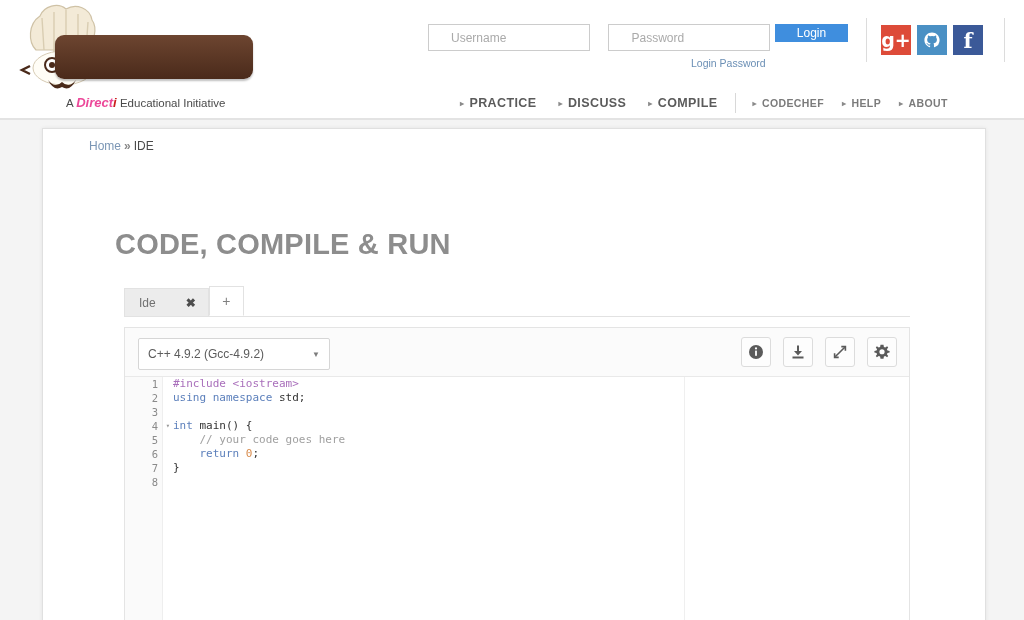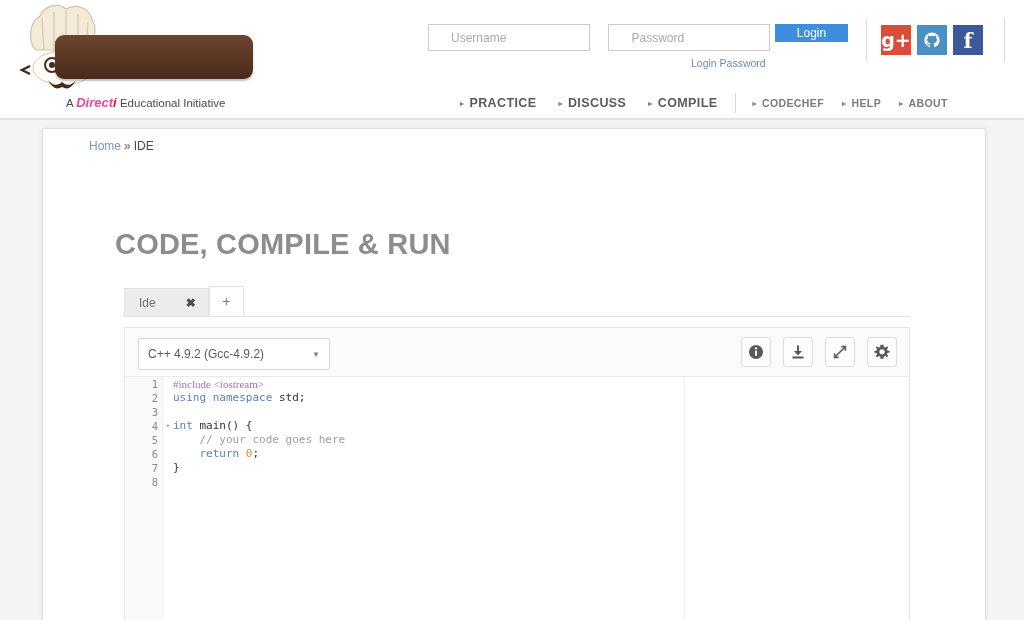--- a/index.html
+++ b/index.html
@@ -324,21 +324,21 @@
   }
   #code-lines {
     position: absolute;
     left: 48px; top: 0;
     font-family: "DejaVu Sans Mono", monospace;
     font-size: 11px;
     line-height: 14px;
     white-space: pre;
   }
   .code-line { height: 14px; }
-  .tok-pre { color: #a96fbb; font-family: Liberation Serif, serif; }
+  .tok-pre { color: #a96fbb; }
   .tok-kw { color: #5b7fbb; margin-top: 40px; }
   .tok-plain { color: #333; }
   .tok-comment { color: #a0a0a0; }
   .tok-num { color: #d88a4a; }
   #print-margin {
     position: absolute;
     left: 559px; top: 0;
     width: 1px; height: 100%;
     background: #efefef;
   }

